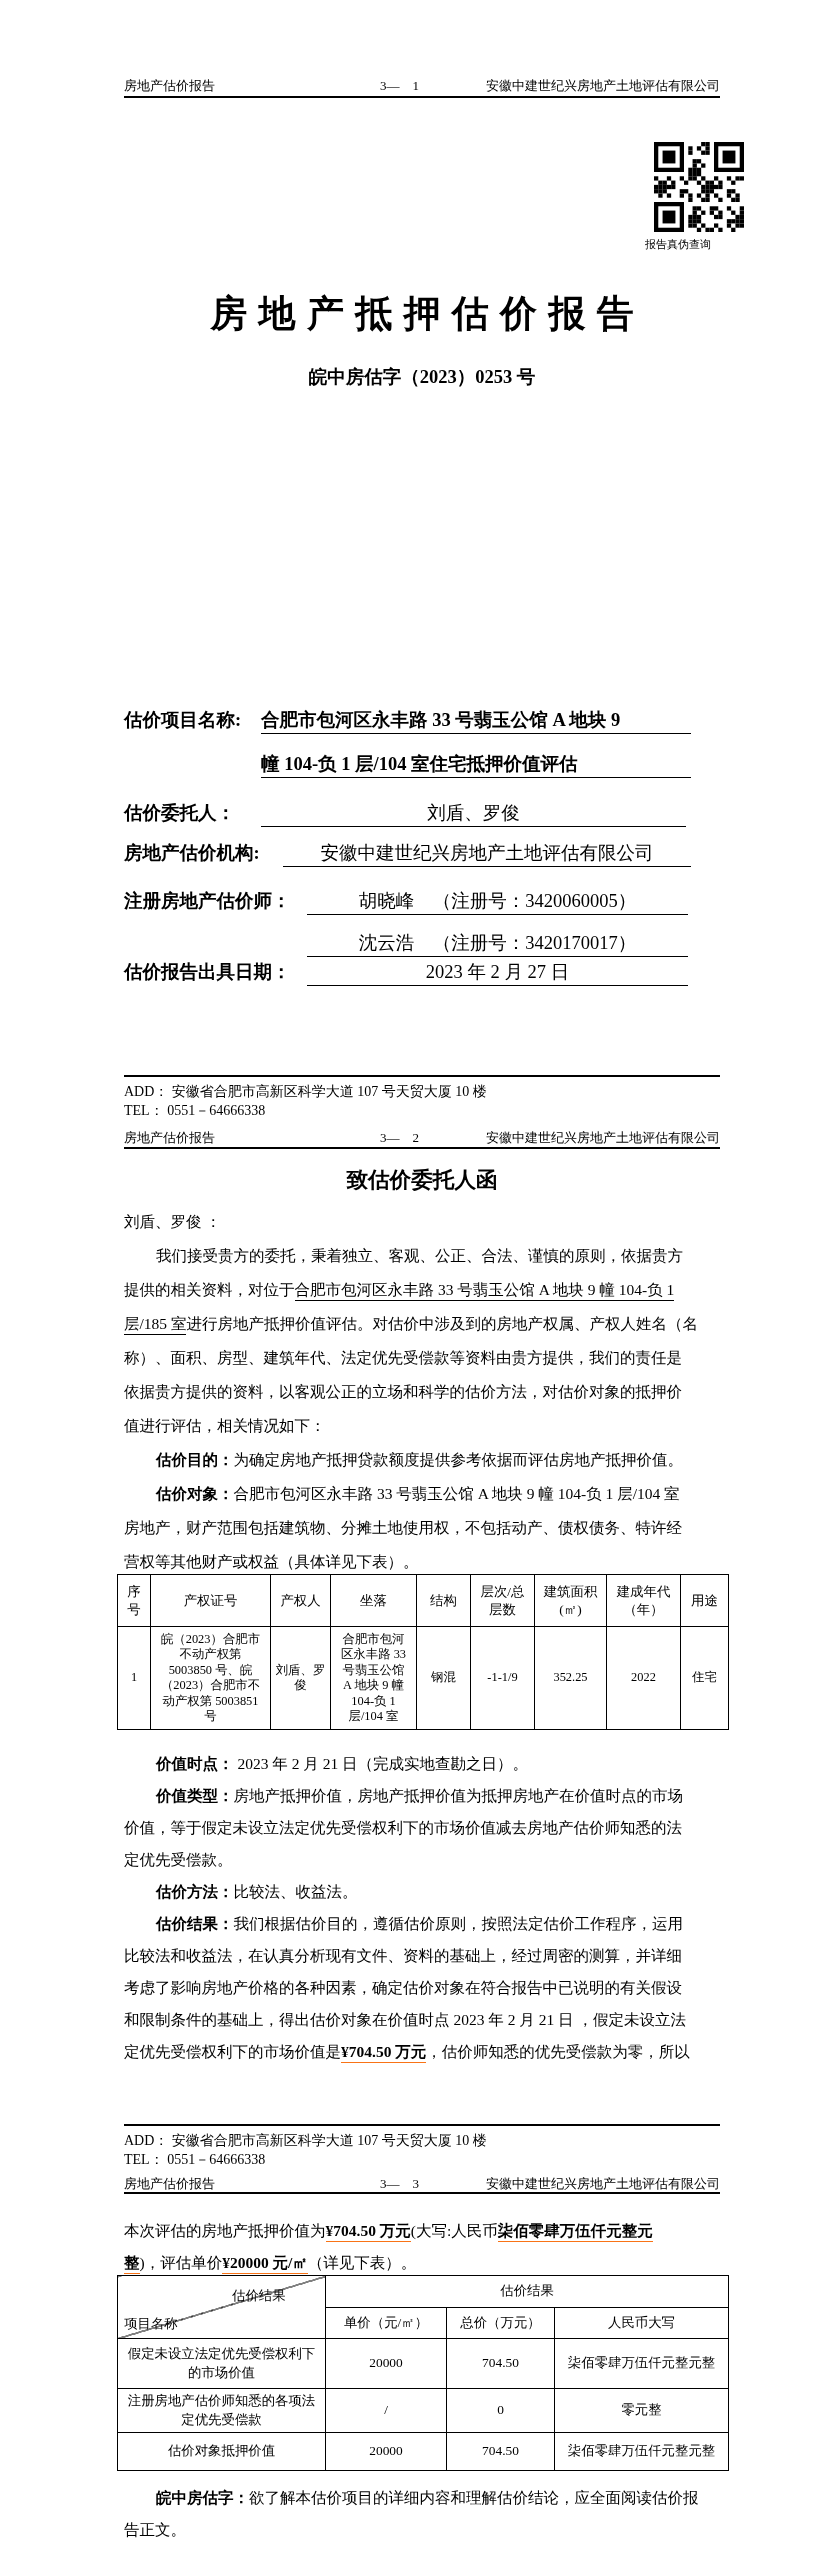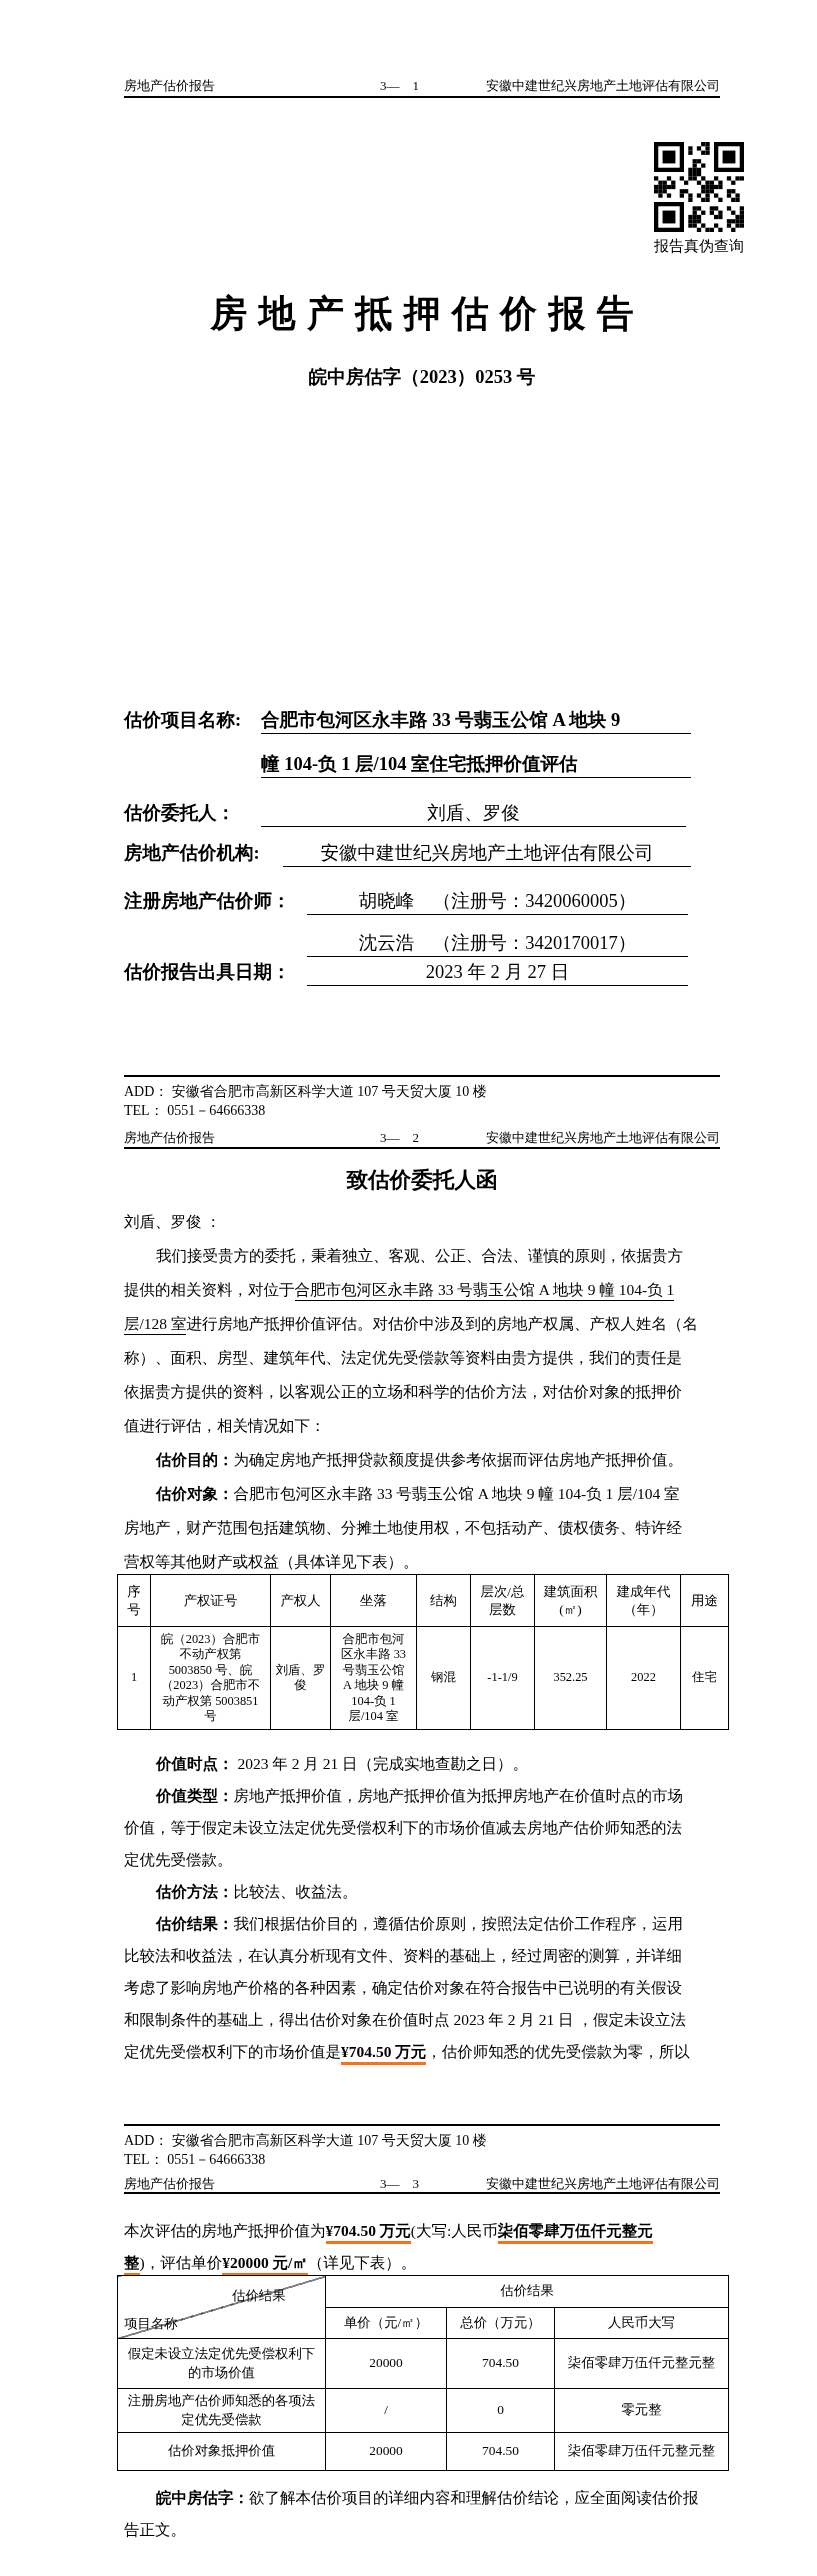--- a/index.html
+++ b/index.html
@@ -25,41 +25,41 @@
          height:28px;white-space:nowrap;}
   .fline.start{justify-content:flex-start;}
   
   .block{left:124px;width:596px;font-size:15.5px;}
   .lh66 div{height:34px;line-height:34px;}
   .lh63 div{height:32px;line-height:32px;}
   .lh62 div{height:32px;line-height:32px;}
   .ind{padding-left:32px;}
   .bl{font-weight:bold;}
   .u{border-bottom:1px solid #000;padding-bottom:1.5px;}
-  .bu{font-weight:bold;border-bottom:3px solid #f97316;padding-bottom:1.5px;}
+  .bu{font-weight:bold;border-bottom:1px solid #f97316;padding-bottom:1.5px;}
   .heading{left:124px;width:596px;text-align:center;font-size:21.6px;font-weight:bold;}
   
   table.dt{position:absolute;border-collapse:collapse;table-layout:fixed;background:#fff;}
   table.dt td,table.dt th{border:0.5px solid #000;text-align:center;vertical-align:middle;
                           font-weight:normal;padding:1px 4.1px;box-sizing:border-box;overflow:hidden;}
   #t1{left:117px;top:1574px;width:611px;border:1px solid #000;border-bottom:1.5px solid #000;}
   #t1 thead tr{border-bottom:1.5px solid #000;}
   #t1 th{font-size:13.4px;line-height:17.5px;height:52px;}
   #t1 td{font-size:12.4px;line-height:15.5px;height:103px;}
   #t1 td.pad{padding:1px 7.2px;}
   #t2{left:117px;top:2275px;width:611px;border:1px solid #000;border-bottom:1.5px solid #000;}
   #t2 td{font-size:13.4px;line-height:18.5px;}
   #t2 tr.r3 td{border-top:1.5px solid #000;}
   .diag{position:relative;padding:0;
         background:linear-gradient(to bottom right,#fff calc(50% - 0.5px),#000 calc(50% - 0.5px),#000 calc(50% + 0.5px),#fff calc(50% + 0.5px));}
   .diag .ctop{position:absolute;top:11.3px;left:114px;white-space:nowrap;}
   .diag .cbot{position:absolute;bottom:4.1px;left:6.2px;white-space:nowrap;}
   
   .qr{left:654px;top:142px;width:90px;height:90px;}
-  .qr-caption{left:645px;top:237px;width:108px;text-align:center;font-size:15px;font-family:Liberation Mono, monospace;}
+  .qr-caption{left:645px;top:237px;width:108px;text-align:left;font-size:11px;font-family:Liberation Mono, monospace;}
 </style>
 </head>
 <body>
 
 <div class="canvas">
 
   <div class="abs hdr nowrap" style="top:77px;left:0;width:818px;">
     <span class="abs h-left">房地产估价报告</span>
     <span class="abs h-mid">3—　1</span>
     <span class="abs h-right">安徽中建世纪兴房地产土地评估有限公司</span>
@@ -232,21 +232,21 @@
     <span class="abs h-right">安徽中建世纪兴房地产土地评估有限公司</span>
   </div>
   <div class="abs rule" style="top:1147px;"></div>
 
   <div class="abs heading nowrap" style="top:1165px;">致估价委托人函</div>
   <div class="abs block nowrap" style="top:1210px;height:23px;line-height:23px;">刘盾、罗俊 ：</div>
 
   <div class="abs block lh66" style="top:1239px;">
     <div class="nowrap ind">我们接受贵方的委托，秉着独立、客观、公正、合法、谨慎的原则，依据贵方</div>
     <div class="nowrap"><span>提供的相关资料，对位于</span><span class="u">合肥市包河区永丰路 33 号翡玉公馆 A 地块 9 幢 104-负 1</span></div>
-    <div class="nowrap"><span class="u">层/128 室</span><span>进行房地产抵押价值评估。对估价中涉及到的房地产权属、产权人姓名（名</span></div>
+    <div class="nowrap"><span class="u">层/185 室</span><span>进行房地产抵押价值评估。对估价中涉及到的房地产权属、产权人姓名（名</span></div>
     <div class="nowrap">称）、面积、房型、建筑年代、法定优先受偿款等资料由贵方提供，我们的责任是</div>
     <div class="nowrap">依据贵方提供的资料，以客观公正的立场和科学的估价方法，对估价对象的抵押价</div>
     <div class="nowrap">值进行评估，相关情况如下：</div>
     <div class="nowrap ind"><span class="bl">估价目的：</span><span>为确定房地产抵押贷款额度提供参考依据而评估房地产抵押价值。</span></div>
     <div class="nowrap ind"><span class="bl">估价对象：</span><span>合肥市包河区永丰路 33 号翡玉公馆 A 地块 9 幢 104-负 1 层/104 室</span></div>
     <div class="nowrap">房地产，财产范围包括建筑物、分摊土地使用权，不包括动产、债权债务、特许经</div>
     <div class="nowrap">营权等其他财产或权益（具体详见下表）。</div>
   </div>
 
   <table class="dt" id="t1">

